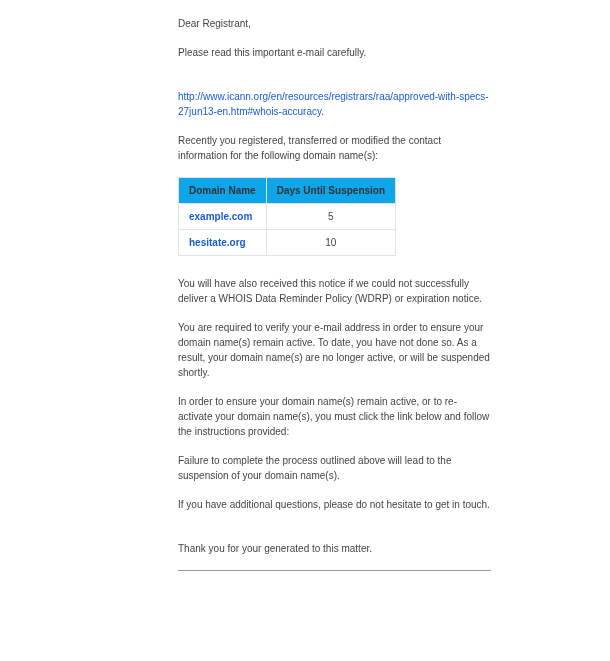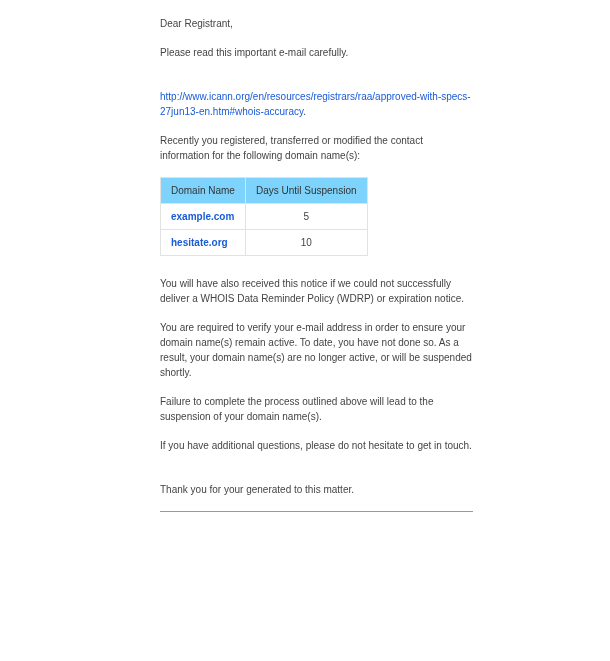--- a/index.html
+++ b/index.html
@@ -8,20 +8,21 @@
     background: #fff;
     font-family: Arial, Helvetica, sans-serif;
     font-size: 10px;
     color: #444;
     line-height: 1.5;
   }
   .page {
     width: 533px;
     box-sizing: border-box;
     padding: 16px 60px 16px 160px;
+    margin-left: 18px;
   }
   .para {
     margin-bottom: 14px;
   }
   a.link {
     color: #1a5bd6;
     text-decoration: none;
     font-weight: normal;
     cursor: pointer;
   }
@@ -29,22 +30,22 @@
     border-collapse: collapse;
     margin: 10px 0 20px 0;
   }
   table.domains th, table.domains td {
     border: 1px solid #e2e2e2;
     padding: 5px 10px;
     font-size: 10px;
     text-align: left;
   }
   table.domains th {
-    background: #7dd3fc;
-    font-weight: normal;
+    background: #0ea5e9;
+    font-weight: bold;
     color: #333;
   }
   table.domains td.center {
     text-align: center;
   }
   table.domains td a {
     color: #1a5bd6;
     text-decoration: none;
     font-weight: bold;
   }
@@ -86,20 +87,21 @@
         <td><a>hesitate.org</a></td>
         <td class="center">10</td>
       </tr>
     </tbody>
   </table>
 
   <div class="para">You will have also received this notice if we could not successfully deliver a WHOIS Data Reminder Policy (WDRP) or expiration notice.</div>
 
   <div class="para">You are required to verify your e-mail address in order to ensure your domain name(s) remain active. To date, you have not done so. As a result, your domain name(s) are no longer active, or will be suspended shortly.</div>
 
+  <div class="para">In order to ensure your domain name(s) remain active, or to re-activate your domain name(s), you must click the link below and follow the instructions provided:</div>
 
 
   <div class="para">Failure to complete the process outlined above will lead to the suspension of your domain name(s).</div>
 
   <div class="para">If you have additional questions, please do not hesitate to get in touch.</div>
 
   <br>
 
   <div class="para">Thank you for your generated to this matter.</div>
 

